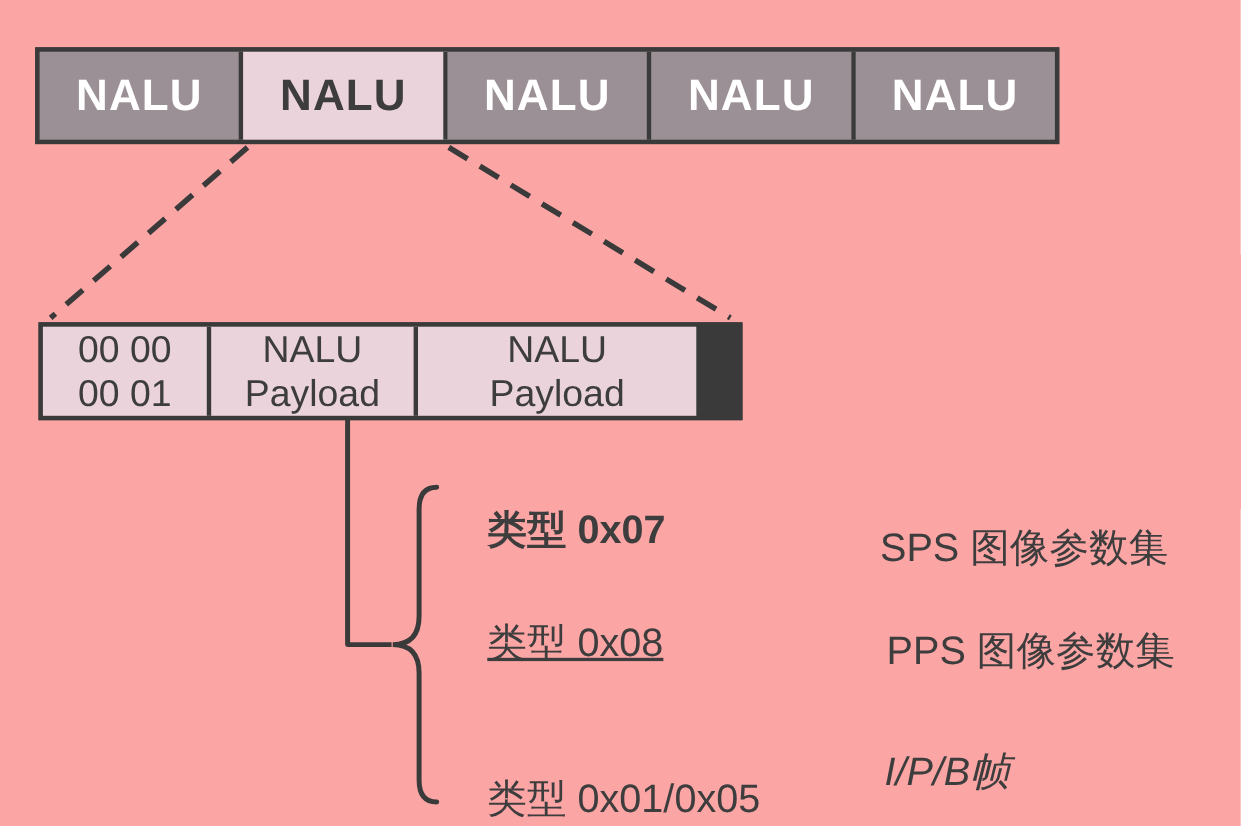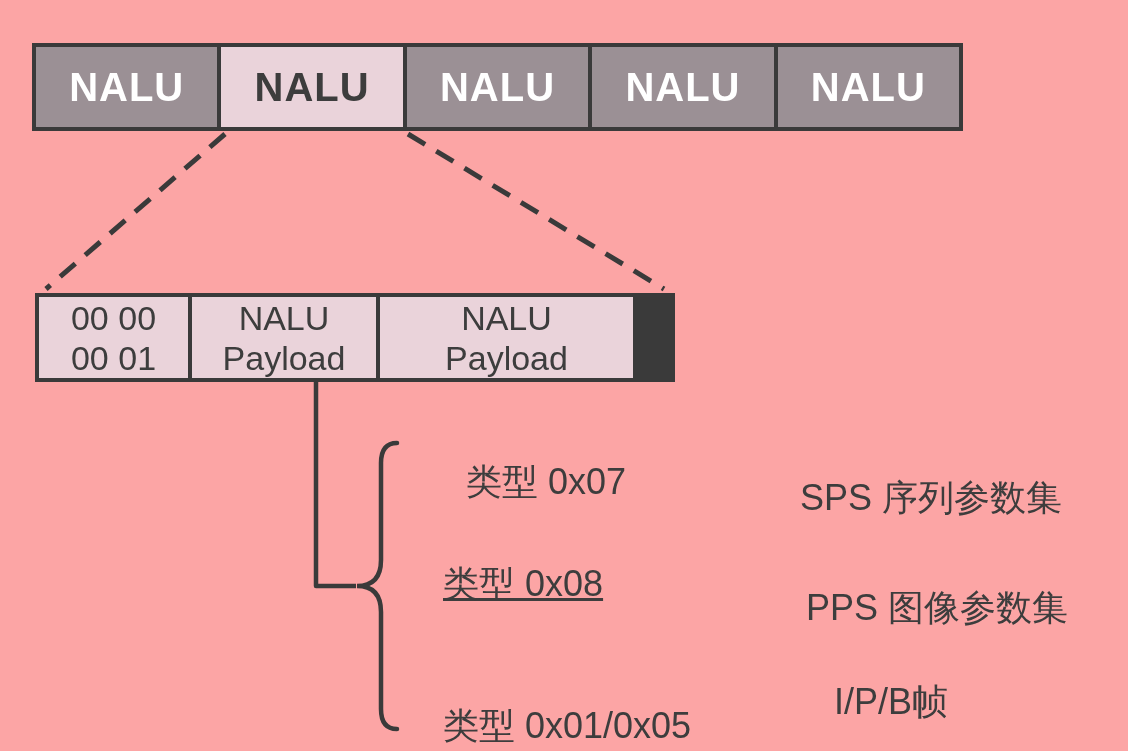--- a/index.html
+++ b/index.html
@@ -100,22 +100,22 @@
     <div class="struct-cell cell-header">
       <span>NALU</span>
       <span>Payload</span>
     </div>
     <div class="struct-cell cell-payload">
       <span>NALU</span>
       <span>Payload</span>
     </div>
   </div>
 
-  <span class="type-label" style="left:466px;top:460px;">类型 0x07</span>
-  <span class="meaning-label" style="left:800px;top:476px;">SPS 序列参数集</span>
+  <span class="type-label" style="left:443px;top:460px;font-weight:bold;">类型 0x07</span>
+  <span class="meaning-label" style="left:800px;top:476px;">SPS 图像参数集</span>
 
   <span class="type-label" style="left:443px;top:562px;text-decoration:underline;">类型 0x08</span>
-  <span class="meaning-label" style="left:806px;top:570px;margin-top:16px;">PPS 图像参数集</span>
+  <span class="meaning-label" style="left:806px;top:570px;">PPS 图像参数集</span>
 
   <span class="type-label" style="left:443px;top:704px;">类型 0x01/0x05</span>
-  <span class="meaning-label" style="left:834px;top:680px;">I/P/B帧</span>
+  <span class="meaning-label" style="left:804px;top:680px;font-style:italic;">I/P/B帧</span>
 
 </div>
 
 </body></html>

